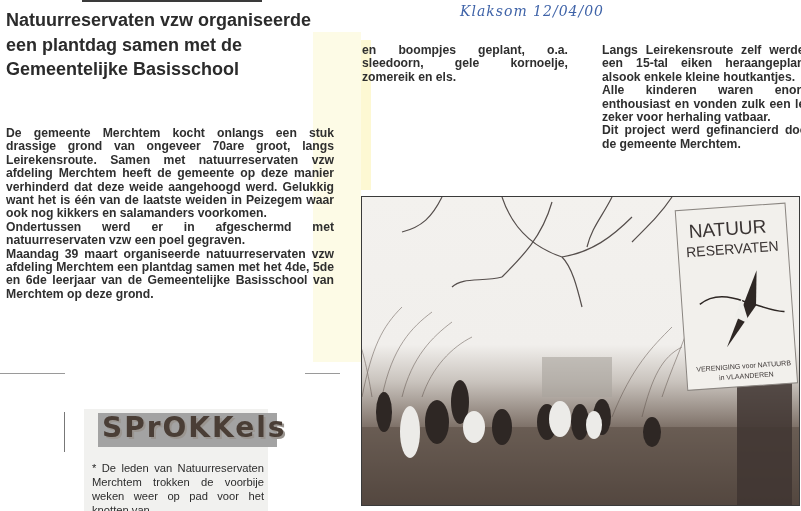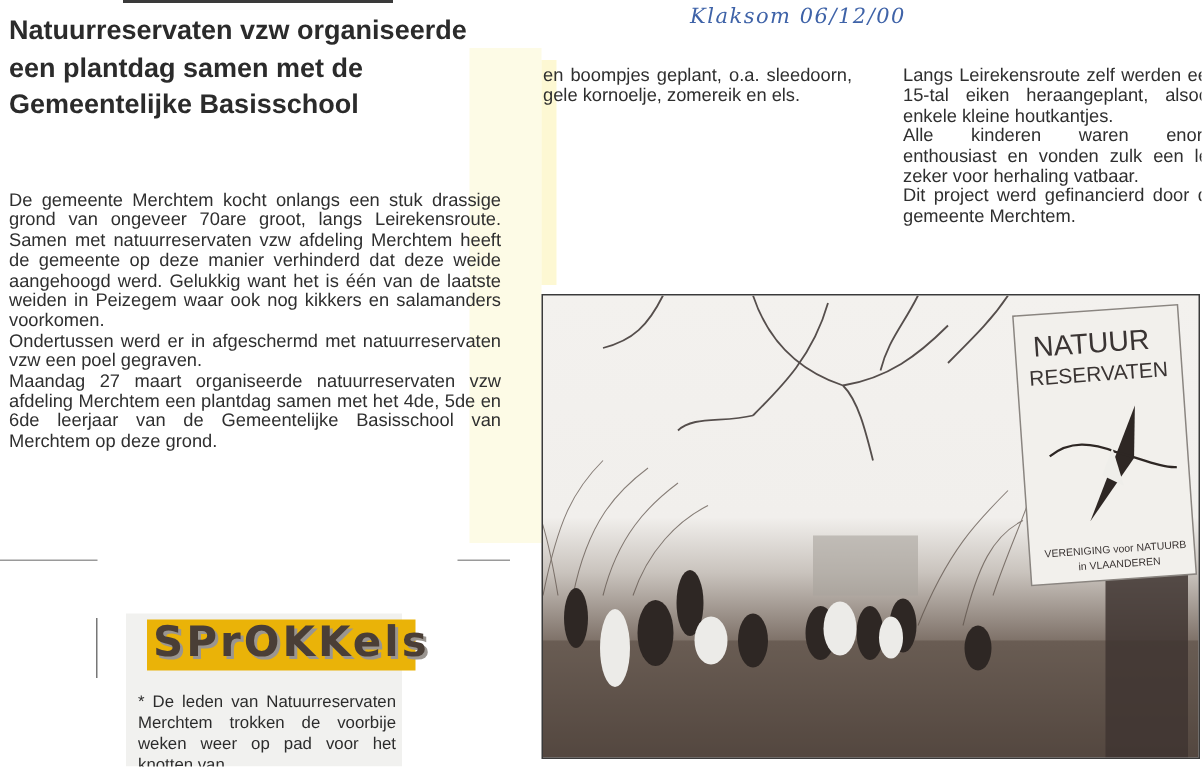--- a/index.html
+++ b/index.html
@@ -14,41 +14,41 @@
 
     .headline {
       position: absolute; left: 6px; top: 8px; width: 320px;
       font-family: "Liberation Sans", sans-serif; font-weight: bold;
       font-size: 18px; line-height: 24.5px; color: #2b2b2b; margin: 0;
     }
     .body-col {
       position: absolute; font-size: 12.2px; line-height: 13.4px; color: #2f2f2f;
       text-align: justify; margin: 0;
     }
-    .body-col p { margin: 0; }
+    .body-col p { margin: 0; font-weight: bold; }
     .col1 { left: 6px; top: 127px; width: 328px; }
     .col2 { left: 362px; top: 44px; width: 206px; }
     .col3 { left: 602px; top: 44px; width: 210px; }
 
     .handwritten {
       position: absolute; font-family: "DejaVu Serif", serif; font-style: italic;
       color: #3f63a8; font-size: 14px; letter-spacing: 1px;
     }
     .hw-top { left: 460px; top: 3px; }
     .hw-bottom { left: 113px; top: 383px; font-size: 13px; margin-top: 38px; }
 
     .sep-line { position: absolute; height: 1px; background: #9a9a9a; }
 
     .sprokkels-box {
       position: absolute; left: 84px; top: 409px; width: 184px; height: 102px;
       background: #f1f1ef;
     }
     .sprokkels-title {
       position: absolute; left: 14px; top: 4px; width: 179px; height: 34px;
-      background: #eab308;
+      background: #a3a3a3;
       text-decoration: underline;
     }
     .sprokkels-title span {
       position: absolute; top: -2px; left: 4px;
       font-family: "DejaVu Sans", sans-serif; font-weight: bold; font-size: 28px;
       color: #4a3e36; letter-spacing: 2px;
       text-shadow: 2px 2px 0 #9a9590;
     }
     .sprokkels-text {
       position: absolute; left: 8px; top: 52px; width: 172px;
@@ -70,24 +70,24 @@
 
 <div class="topline"></div>
 <div class="yellow-strip"></div>
 <div class="yellow-strip2"></div>
 
 <h1 class="headline">Natuurreservaten vzw organiseerde een plantdag samen met de Gemeentelijke Basisschool</h1>
 
 <div class="body-col col1">
   <p>De gemeente Merchtem kocht onlangs een stuk drassige grond van ongeveer 70are groot, langs Leirekensroute. Samen met natuurreservaten vzw afdeling Merchtem heeft de gemeente op deze manier verhinderd dat deze weide aangehoogd werd. Gelukkig want het is één van de laatste weiden in  Peizegem waar ook nog kikkers en salamanders voorkomen.</p>
   <p>Ondertussen werd er in afgeschermd met natuurreservaten vzw een poel gegraven.</p>
-  <p>Maandag 27 maart organiseerde natuurreservaten vzw afdeling Merchtem een plantdag samen met het 4de, 5de en 6de leerjaar van de Gemeentelijke Basisschool van Merchtem op deze grond.</p>
+  <p>Maandag 39 maart organiseerde natuurreservaten vzw afdeling Merchtem een plantdag samen met het 4de, 5de en 6de leerjaar van de Gemeentelijke Basisschool van Merchtem op deze grond.</p>
 </div>
 
-<div class="handwritten hw-top">Klaksom   06/12/00</div>
+<div class="handwritten hw-top">Klaksom   12/04/00</div>
 
 <div class="body-col col2">
   <p>en boompjes geplant, o.a. sleedoorn, gele kornoelje, zomereik en els.</p>
 </div>
 
 <div class="body-col col3">
   <p>Langs Leirekensroute zelf werden een 15-tal eiken heraangeplant, alsook enkele kleine houtkantjes.</p>
   <p>Alle kinderen waren enorm enthousiast en vonden zulk een les zeker voor herhaling vatbaar.</p>
   <p>Dit project werd gefinancierd door de gemeente Merchtem.</p>
 </div>

